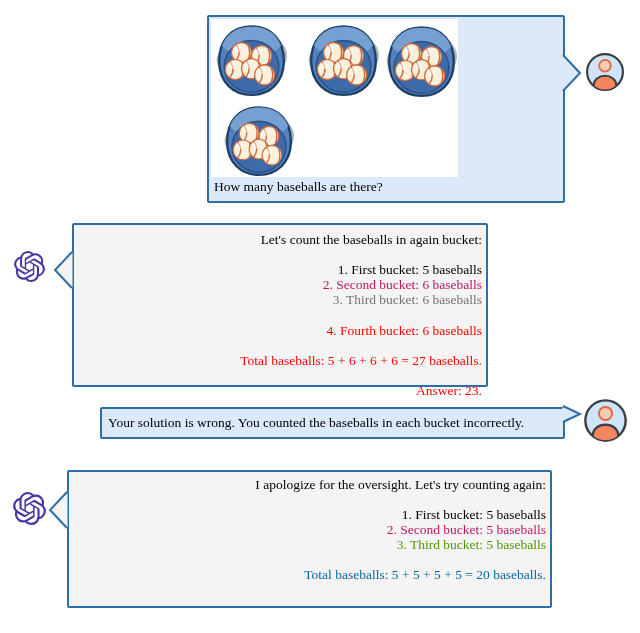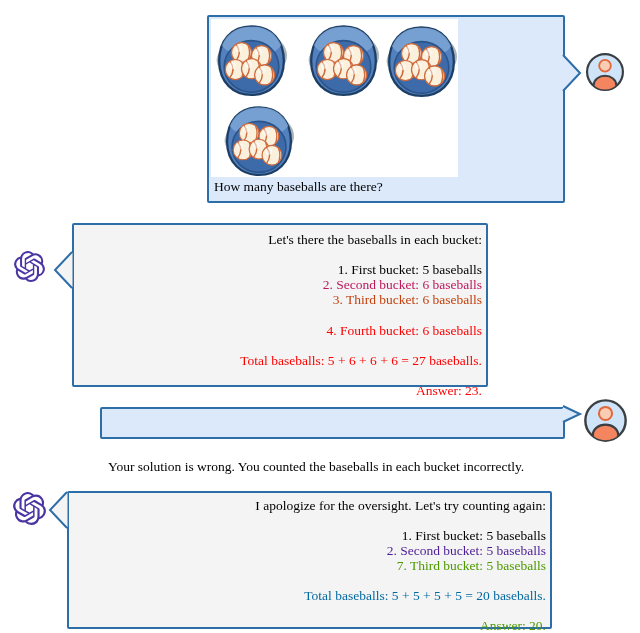--- a/index.html
+++ b/index.html
@@ -12,21 +12,21 @@
   .gpt-bubble{background:#f4f4f4;}
   .pointer{position:absolute;overflow:visible;}
   
   .q-image{position:absolute;left:2px;top:2px;width:247px;height:158px;background:#ffffff;}
   .bucket{position:absolute;}
   .q-text{position:absolute;left:5px;bottom:3px;height:22px;line-height:22px;font-size:13.5px;color:#000;white-space:pre;}
   
   .gpt-lines{position:absolute;left:6px;top:7px;right:4px;}
   .line{height:15px;line-height:15px;font-size:13.5px;white-space:pre;}
   
-  .fb-text{position:absolute;left:6px;top:0;height:44px;line-height:28px;font-size:13.5px;white-space:pre;margin-top:44px;}
+  .fb-text{position:absolute;left:6px;top:0;height:44px;line-height:28px;font-size:13.5px;white-space:pre;}
   .icon{position:absolute;}
   #defs{position:absolute;width:0;height:0;overflow:hidden;}
 </style>
 </head>
 <body>
 
 <svg id="defs" aria-hidden="true">
   <defs>
     <clipPath id="avclip">
         <circle cx="24" cy="24" r="21"></circle>
@@ -92,25 +92,25 @@
   <svg class="pointer" style="left:561px;top:53px;" width="22" height="40">
     <rect x="1.5" y="3" width="3" height="34" fill="#dbe9fb"></rect>
     <path d="M2,2 L19,20 L2,38" fill="#dbe9fb" stroke="#2d6da8" stroke-width="2"></path>
   </svg>
   <svg class="icon" style="left:585px;top:52px;" width="40" height="40" viewBox="0 0 48 48">
       <use href="#avatar"></use>
     </svg>
 
   <div class="bubble gpt-bubble" style="left:72px;top:223px;width:416px;height:164px;">
     <div class="gpt-lines">
-      <div class="line" style="color: rgb(0, 0, 0);">Let's there the baseballs in each bucket:</div>
+      <div class="line" style="color: rgb(0, 0, 0);">Let's count the baseballs in again bucket:</div>
       <div class="line" style="color: rgb(0, 0, 0);"></div>
       <div class="line" style="color: rgb(0, 0, 0);">1. First bucket: 5 baseballs</div>
       <div class="line" style="color: #be185d;">2. Second bucket: 6 baseballs</div>
-      <div class="line" style="color: #c2410c;">3. Third bucket: 6 baseballs</div>
+      <div class="line" style="color: #737373;">3. Third bucket: 6 baseballs</div>
       <div class="line" style="color: rgb(255, 0, 0); margin-top: 16px;">4. Fourth bucket: 6 baseballs</div>
       <div class="line" style="color: rgb(255, 0, 0);"></div>
       <div class="line" style="color: rgb(255, 0, 0);">Total baseballs: 5 + 6 + 6 + 6 = 27 baseballs.</div>
       <div class="line" style="color: rgb(255, 0, 0);"></div>
       <div class="line" style="color: rgb(255, 0, 0); margin-left: 16px;">Answer: 23.</div>
     </div>
   </div>
   <svg class="pointer" style="left:52px;top:250px;" width="22" height="40">
     <rect x="17.5" y="3" width="3" height="34" fill="#f4f4f4"></rect>
     <path d="M20,2 L3,20 L20,38" fill="#f4f4f4" stroke="#2d6da8" stroke-width="2"></path>
@@ -123,31 +123,30 @@
     <div class="fb-text">Your solution is wrong. You counted the baseballs in each bucket incorrectly.</div>
   </div>
   <svg class="pointer" style="left:561px;top:402px;" width="22" height="22">
     <rect x="1.5" y="6" width="3" height="14" fill="#dbe9fb"></rect>
     <path d="M2,4 L19,12 L2,20" fill="#dbe9fb" stroke="#2d6da8" stroke-width="2"></path>
   </svg>
   <svg class="icon" style="left:583px;top:398px;" width="45" height="45" viewBox="0 0 48 48">
       <use href="#avatar"></use>
     </svg>
 
-  <div class="bubble gpt-bubble" style="left:67px;top:470px;width:485px;height:138px;margin-top:21px;">
+  <div class="bubble gpt-bubble" style="left:67px;top:470px;width:485px;height:138px;">
     <div class="gpt-lines" style="top:5px;">
       <div class="line" style="color: rgb(0, 0, 0);">I apologize for the oversight. Let's try counting again:</div>
       <div class="line" style="color: rgb(0, 0, 0);"></div>
       <div class="line" style="color: rgb(0, 0, 0);">1. First bucket: 5 baseballs</div>
-      <div class="line" style="color: #4c1d95;">2. Second bucket: 5 baseballs</div>
-      <div class="line" style="color: rgb(76, 153, 0);">7. Third bucket: 5 baseballs</div>
+      <div class="line" style="color: #be185d;">2. Second bucket: 5 baseballs</div>
+      <div class="line" style="color: rgb(76, 153, 0);">3. Third bucket: 5 baseballs</div>
       <div class="line" style="color: rgb(76, 153, 0);"></div>
       <div class="line" style="color: #0369a1;">Total baseballs: 5 + 5 + 5 + 5 = 20 baseballs.</div>
       <div class="line" style="color: rgb(76, 153, 0);"></div>
-      <div class="line" style="color: rgb(76, 153, 0);">Answer: 20.</div>
     </div>
   </div>
   <svg class="pointer" style="left:47px;top:490px;" width="22" height="40">
     <rect x="17.5" y="3" width="3" height="34" fill="#f4f4f4"></rect>
     <path d="M20,2 L3,20 L20,38" fill="#f4f4f4" stroke="#2d6da8" stroke-width="2"></path>
   </svg>
   <svg class="icon" style="left:13px;top:492px;" width="33" height="33" viewBox="0 0 24 24">
       <use href="#openai" fill="#4a35a3"></use>
     </svg>
 

